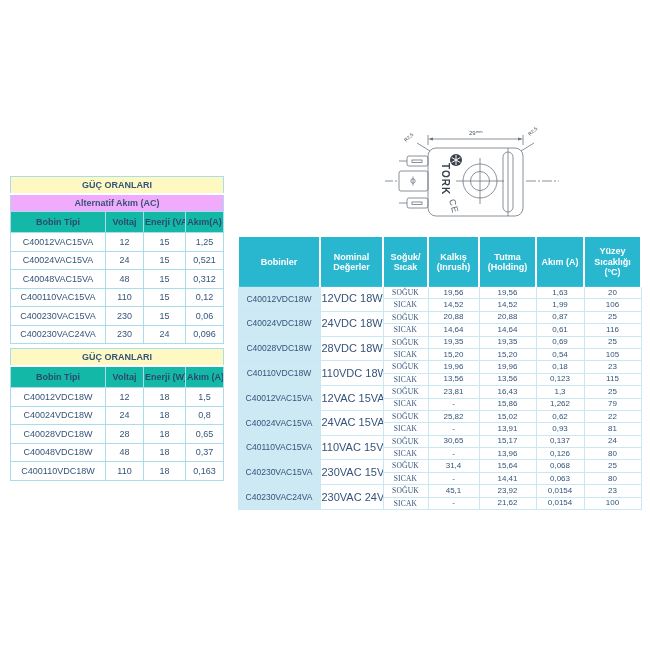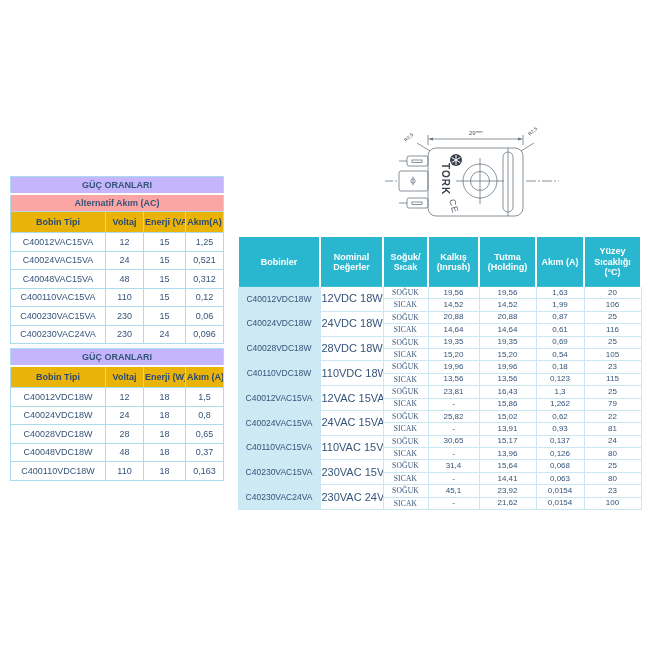--- a/index.html
+++ b/index.html
@@ -3,24 +3,24 @@
 <meta charset="utf-8">
 <style>
   html,body{margin:0;padding:0;background:#ffffff;}
   .page{position:relative;width:650px;height:650px;background:#ffffff;overflow:hidden;
         font-family:"Liberation Sans", sans-serif;color:#35547a;}
 
   
   .ltable{position:absolute;width:213px;border-collapse:collapse;table-layout:fixed;}
   .ltable td,.ltable th{border:1px solid #aadcee;text-align:center;vertical-align:middle;
         font-size:9px;color:#35547a;padding:0 1px;overflow:hidden;white-space:nowrap;}
-  .lt-title{background:#c4b5fd;color:#1e3c64;font-weight:bold;font-size:9.5px;height:16px;
+  .lt-title{background:#fef9c3;color:#1e3c64;font-weight:bold;font-size:9.5px;height:16px;
         border-bottom:2px solid #ffffff !important;}
-  .lt-sub{background:#fca5a5;color:#1e3c64;font-weight:bold;font-size:9.5px;height:16px;}
-  .lt-colhead th{height:20px;font-weight:600;color:#2c4a6e;font-size:9px;background:#eab308;}
+  .lt-sub{background:#f0abfc;color:#1e3c64;font-weight:bold;font-size:9.5px;height:16px;}
+  .lt-colhead th{height:20px;font-weight:600;color:#2c4a6e;font-size:9px;background:#14b8a6;}
   .ltable td.datacell{height:17.5px;background:#ffffff;}
   #ac-table{left:10px;top:176px;}
   #dc-table{left:10px;top:348px;}
 
   
   .coil-table{position:absolute;left:237px;top:237px;width:403px;border-collapse:collapse;
         table-layout:fixed;}
   .coil-table th{background:#29b7d0;color:#ffffff;font-weight:bold;font-size:9px;
         height:48px;border:2px solid #ffffff;border-top:none;border-bottom:none;
         text-align:center;vertical-align:middle;line-height:1.15;padding:0 2px;}

